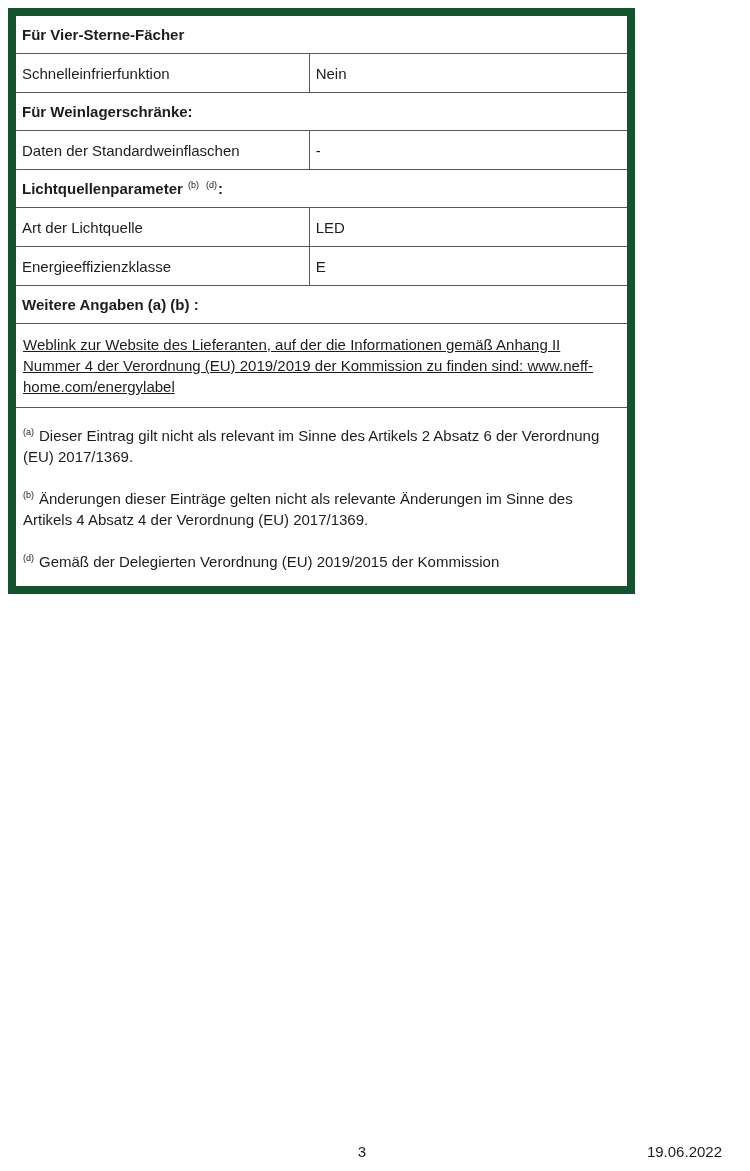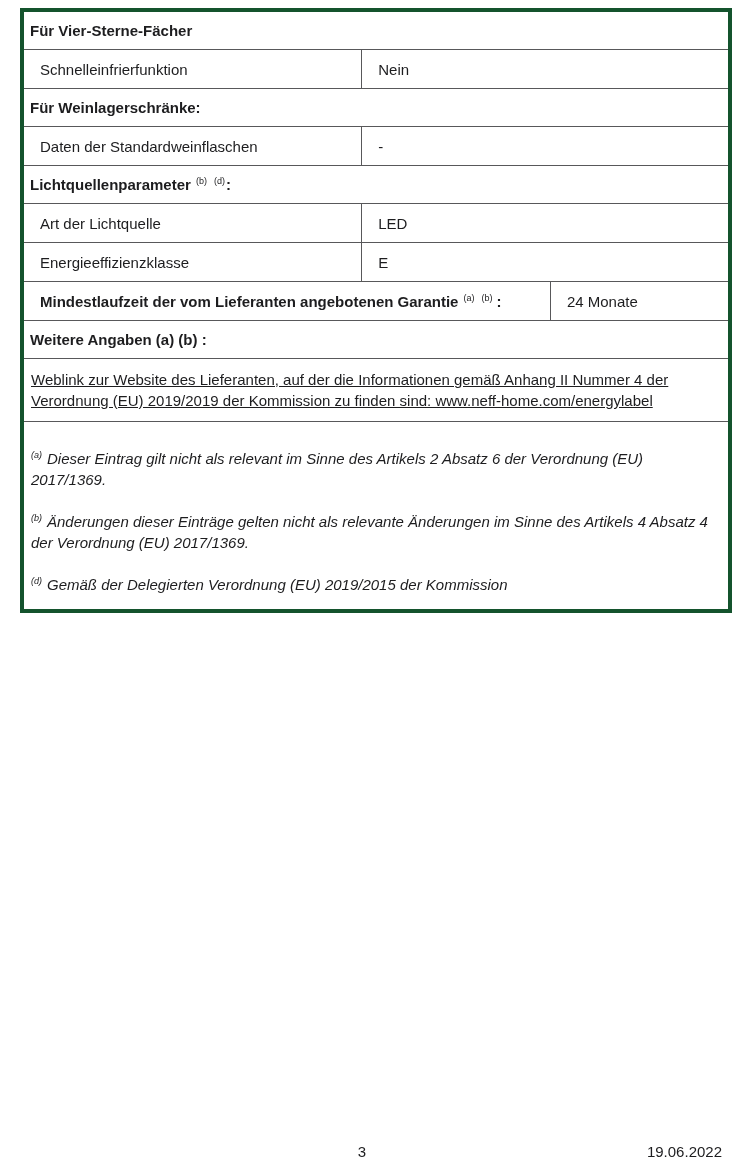--- a/index.html
+++ b/index.html
@@ -12,25 +12,25 @@
   .page {
     position: relative;
     width: 750px;
     height: 1171px;
     background: #ffffff;
     overflow: hidden;
     font-size: 15px;
   }
   .doc-table {
     position: absolute;
-    left: 20px;
+    left: 8px;
     top: 8px;
-    width: 712px;
+    width: 627px;
     box-sizing: border-box;
-    border: 4px solid #14532d;
+    border: 8px solid #14532d;
     background: #ffffff;
   }
   .row {
     box-sizing: border-box;
   }
   .row + .row {
     border-top: 1.5px solid #58585a;
   }
   .section-row {
     padding: 10px 6px;
@@ -39,44 +39,43 @@
     font-weight: bold;
   }
   .kv-row {
     display: flex;
     align-items: stretch;
     min-height: 39px;
   }
   .cell {
     display: flex;
     align-items: center;
-    padding: 9px 16px;
+    padding: 9px 6px;
     box-sizing: border-box;
   }
   .kv-row .cell-label { width: 47.9%; }
   .kv-row .cell-value {
     flex: 1;
     border-left: 1.5px solid #58585a;
     text-align: center;
   }
   .kv-row.kv-wide .cell-label { width: 74.7%; }
   .kv-wide .cell-label { font-weight: bold; }
   .cell-label-inner { display: inline; }
   .text-row {
     padding: 10px 7px;
     line-height: 21px;
     text-decoration: underline;
   }
   .footnotes-row {
     padding: 12px 7px 2px 7px;
   }
   .footnote {
-    margin: 14px 0 21px 0;
+    margin: 5px 0 21px 0;
     line-height: 21px;
-    font-style: italic;
   }
   .footnote:last-child { margin-bottom: 12px; }
   sup.sup {
     font-size: 9px;
     font-weight: normal;
     vertical-align: super;
     line-height: 0;
   }
   .sup-first { margin-left: 5px; }
   .sup-next { margin-left: 7px; }
@@ -155,28 +154,20 @@
 
     <div class="row kv-row">
       <div class="cell cell-label">
         <span>Energieeffizienzklasse</span>
       </div>
       <div class="cell cell-value">
         <span>E</span>
       </div>
     </div>
 
-    <div class="row kv-row kv-wide">
-      <div class="cell cell-label">
-        <span class="cell-label-inner"><span>Mindestlaufzeit der vom Lieferanten angebotenen Garantie</span><sup class="sup sup-first">(a)</sup><sup class="sup sup-next">(b)</sup><span class="suffix-spaced">:</span></span>
-      </div>
-      <div class="cell cell-value">
-        <span>24 Monate</span>
-      </div>
-    </div>
 
     <div class="row section-row">
       <span>Weitere Angaben (a) (b) :</span>
     </div>
 
     <div class="row text-row">
       <span>Weblink zur Website des Lieferanten, auf der die Informationen gemäß Anhang II Nummer 4 der Verordnung (EU) 2019/2019 der Kommission zu finden sind: www.neff-home.com/energylabel</span>
     </div>
 
     <div class="row footnotes-row">

